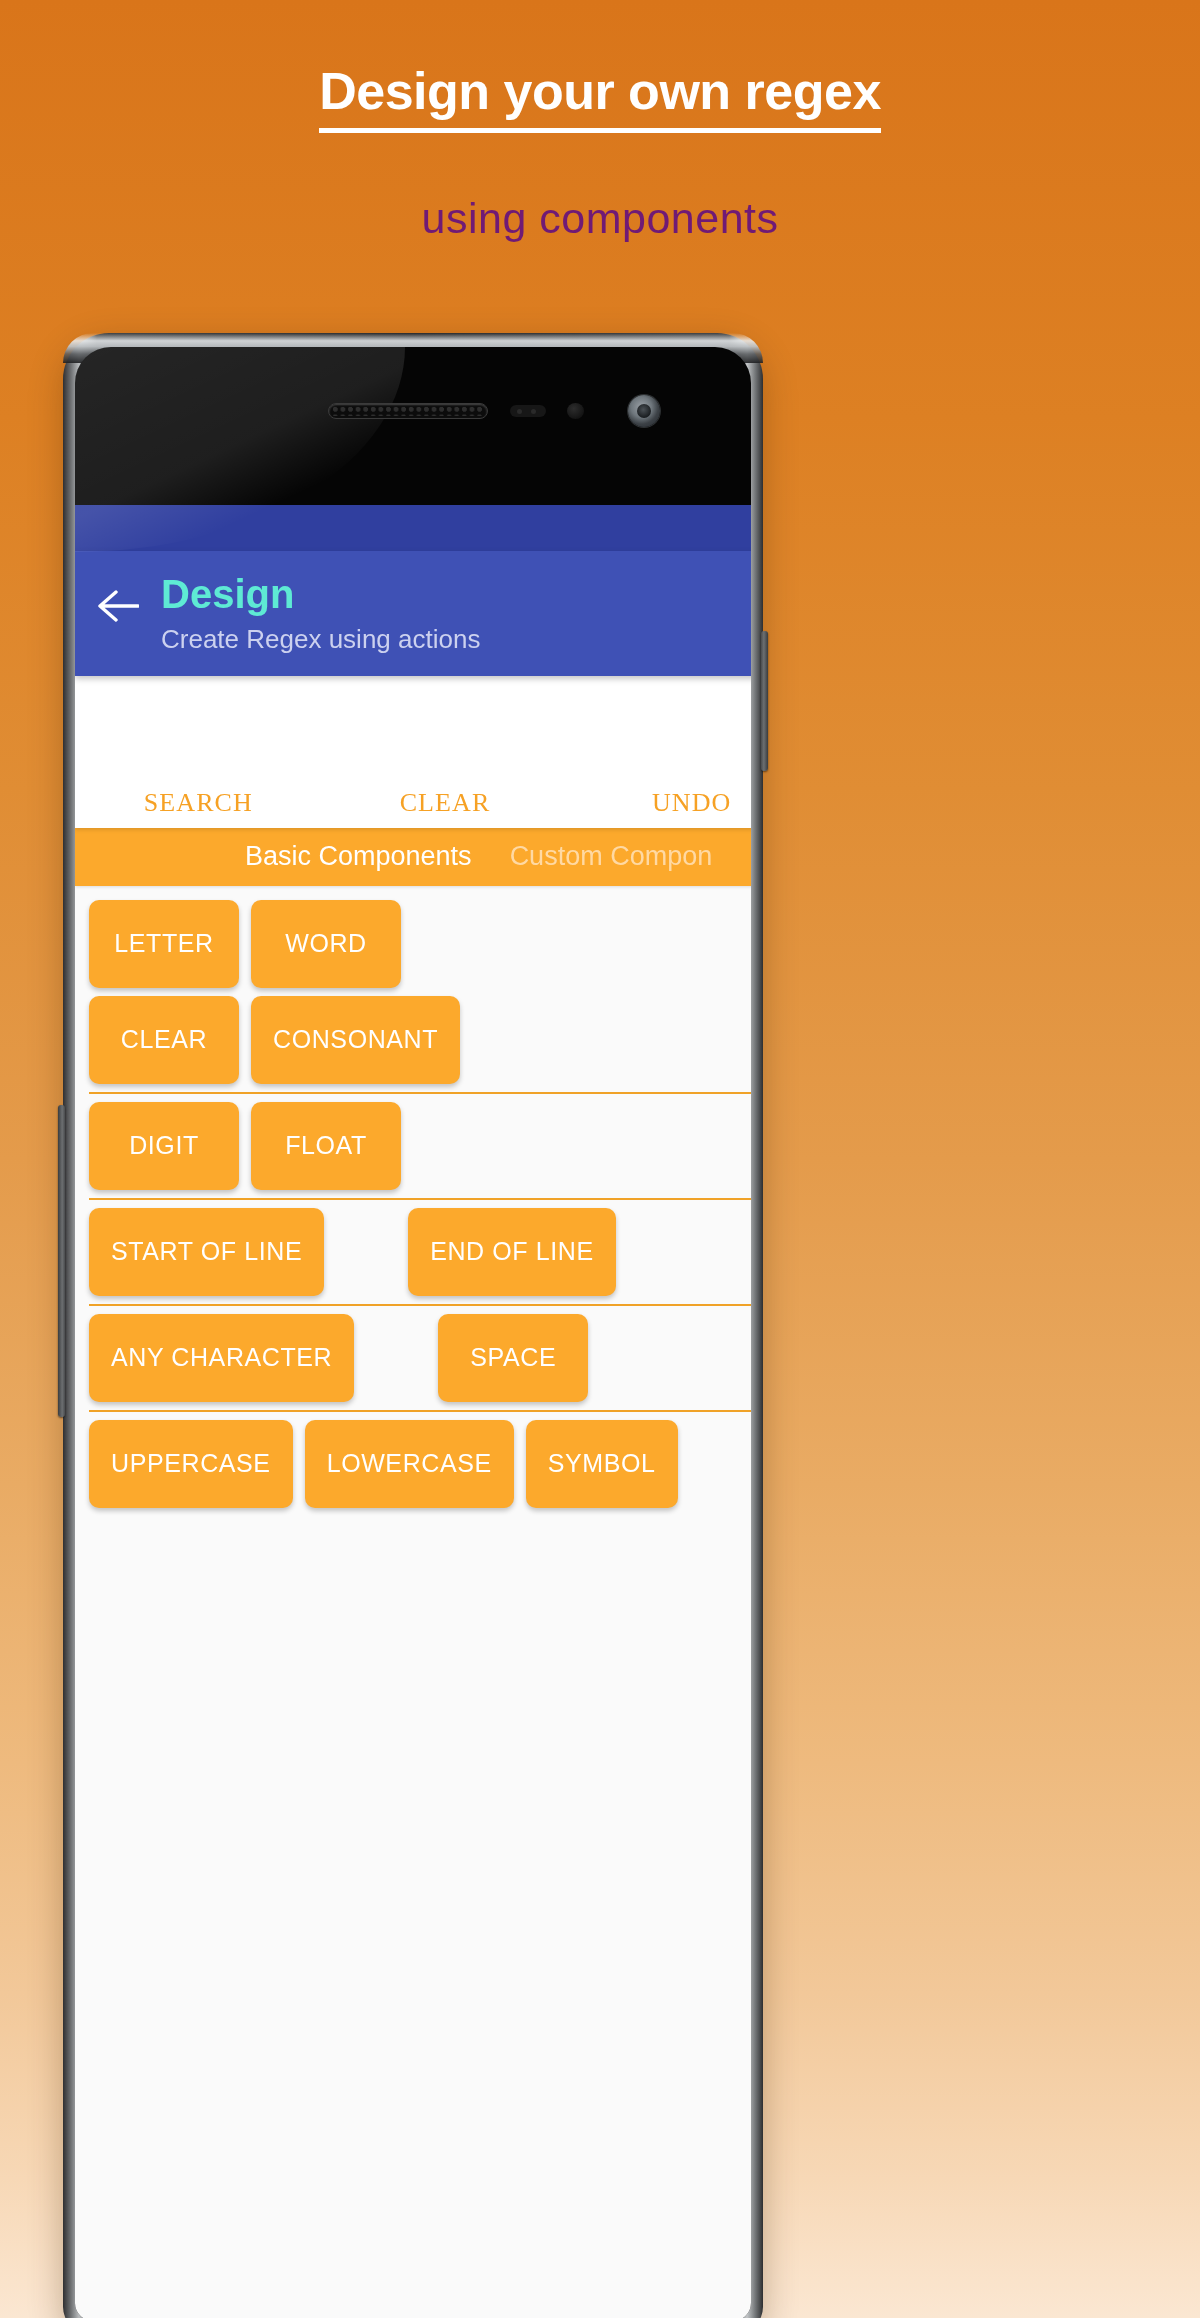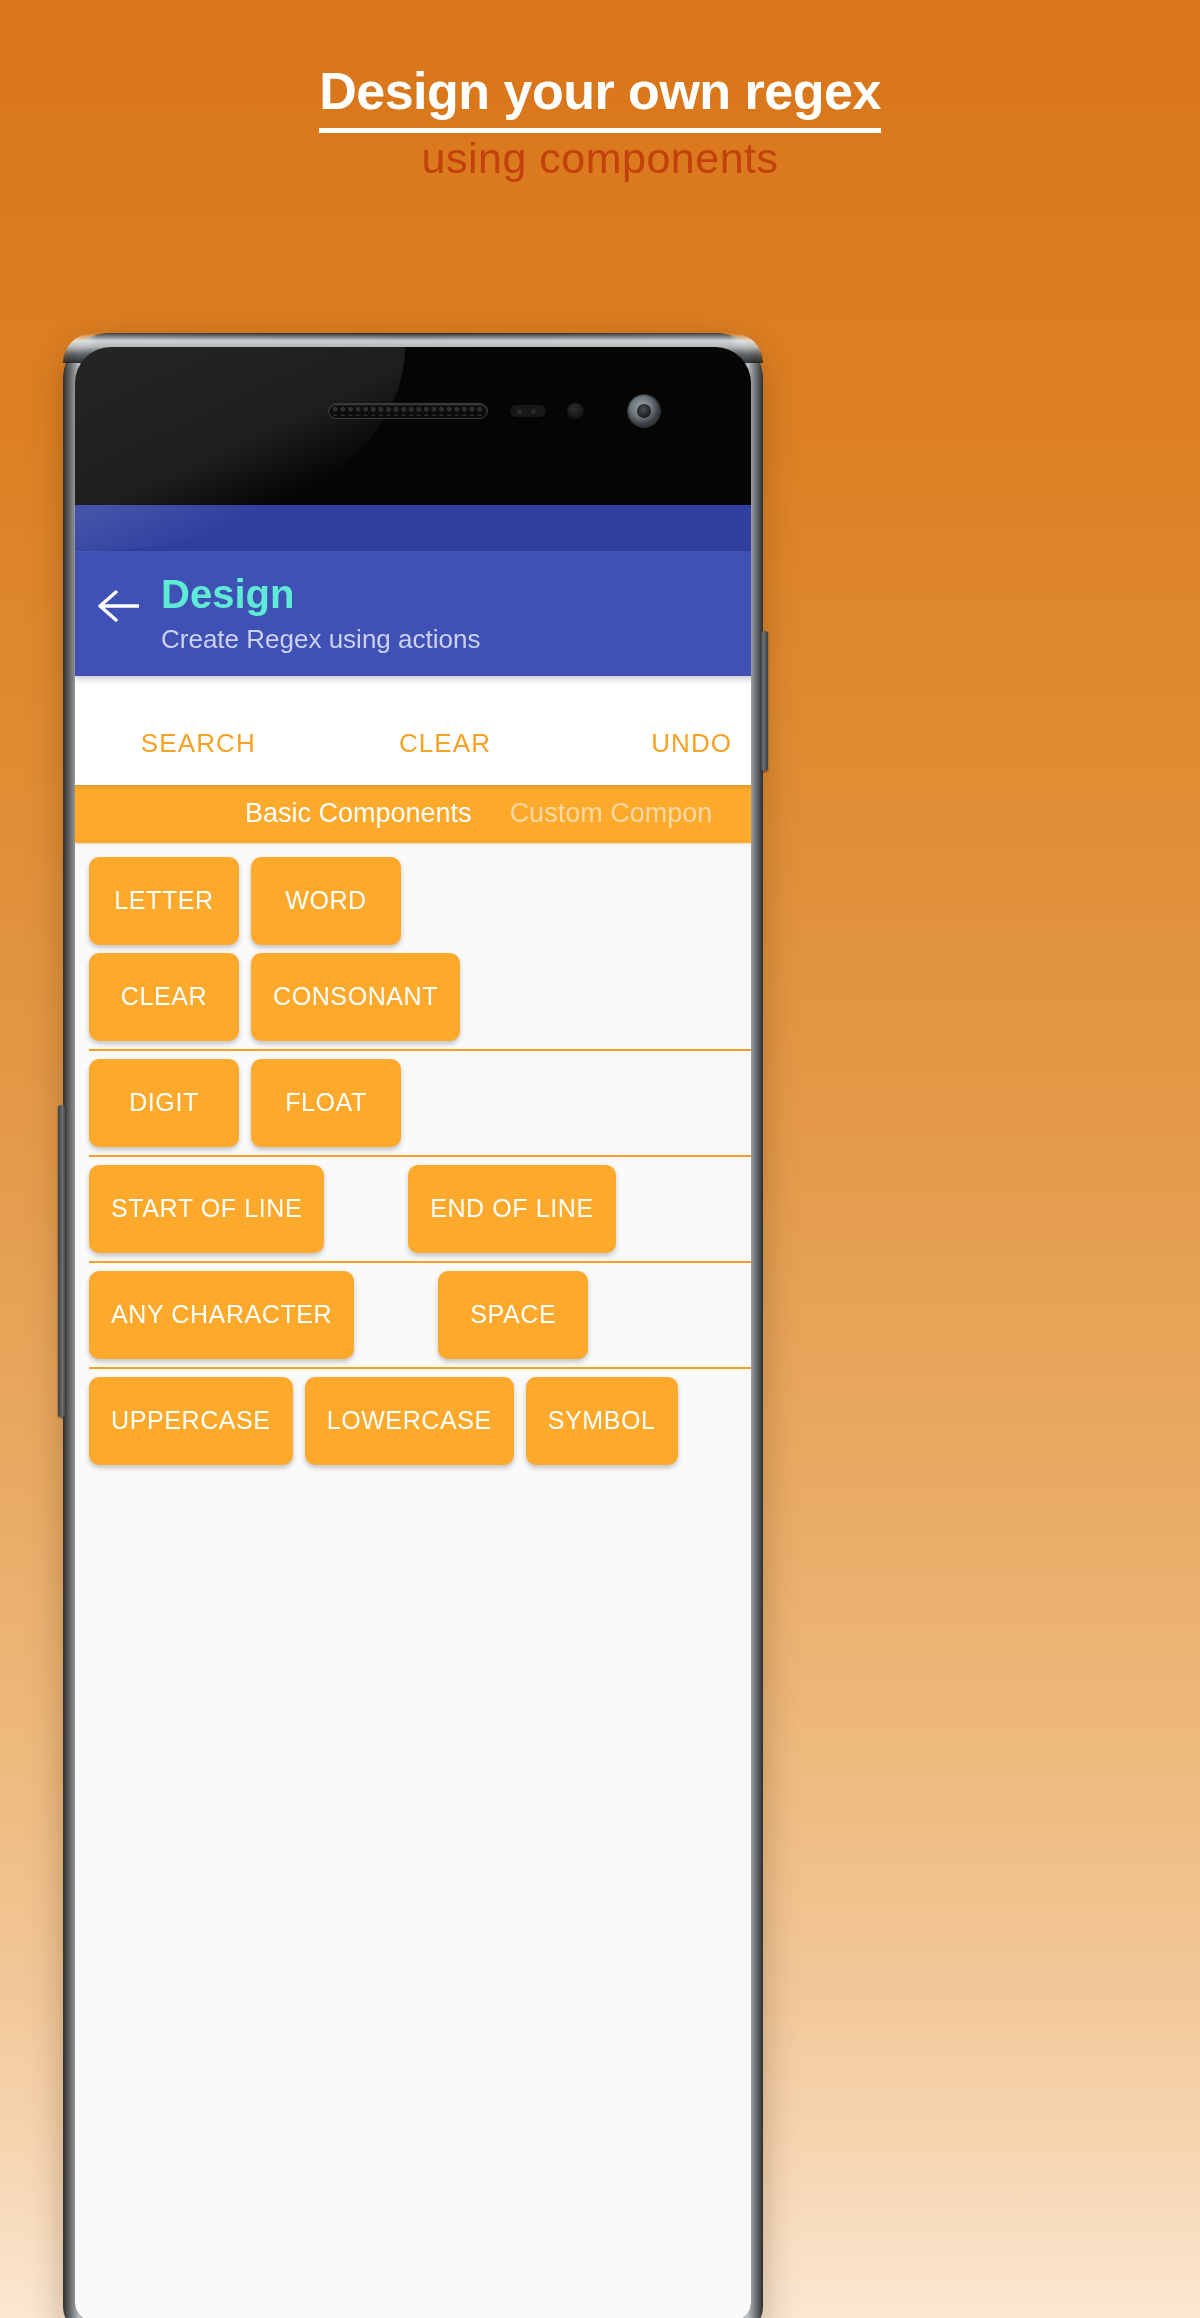--- a/index.html
+++ b/index.html
@@ -36,23 +36,24 @@
     font-size: 52px;
     font-weight: 700;
     color: #ffffff;
     letter-spacing: -0.5px;
     display: inline-block;
     padding-bottom: 6px;
     border-bottom: 5px solid #ffffff;
     line-height: 1.15;
   }
   .promo-subtitle {
+    margin-top: 60px;
     font-size: 43px;
     font-weight: 300;
-    color: #c2410c;
+    color: #701a75;
     letter-spacing: 0.5px;
     line-height: 1.2;
   }
 
   
   .phone {
     position: absolute;
     left: 63px;
     top: 333px;
     width: 700px;
@@ -243,27 +244,28 @@
   .appbar-sub {
     font-size: 26px;
     font-weight: 400;
     color: #ccd1ef;
     margin-top: 4px;
     line-height: 1.25;
   }
 
   .actions {
     background: #ffffff;
-    height: 109px;
+    height: 152px;
     display: flex;
     align-items: flex-end;
-    padding-bottom: 26px;
+    padding-bottom: 10px;
     box-shadow: 0 2px 4px rgba(0,0,0,0.12);
     position: relative;
     z-index: 2;
+    font-family: Liberation Serif, serif;
   }
   .action-btn {
     flex: 1;
     text-align: center;
     font-size: 26px;
     font-weight: 500;
     color: #f6a124;
     letter-spacing: 1.1px;
   }
 

